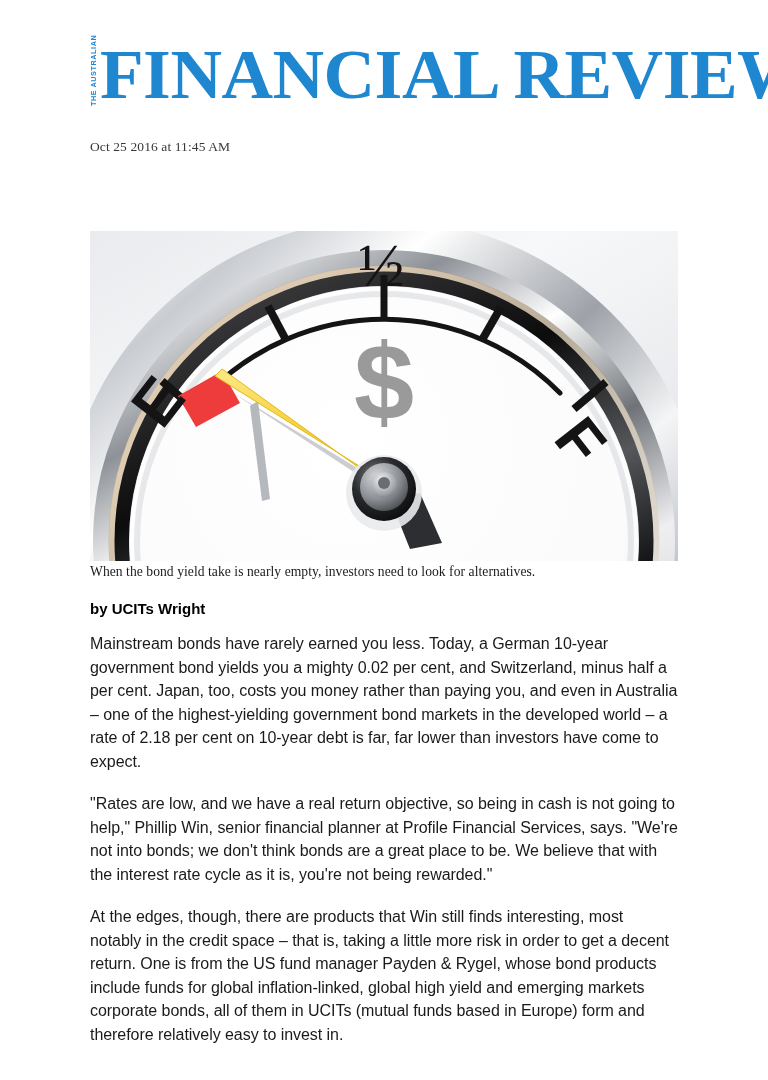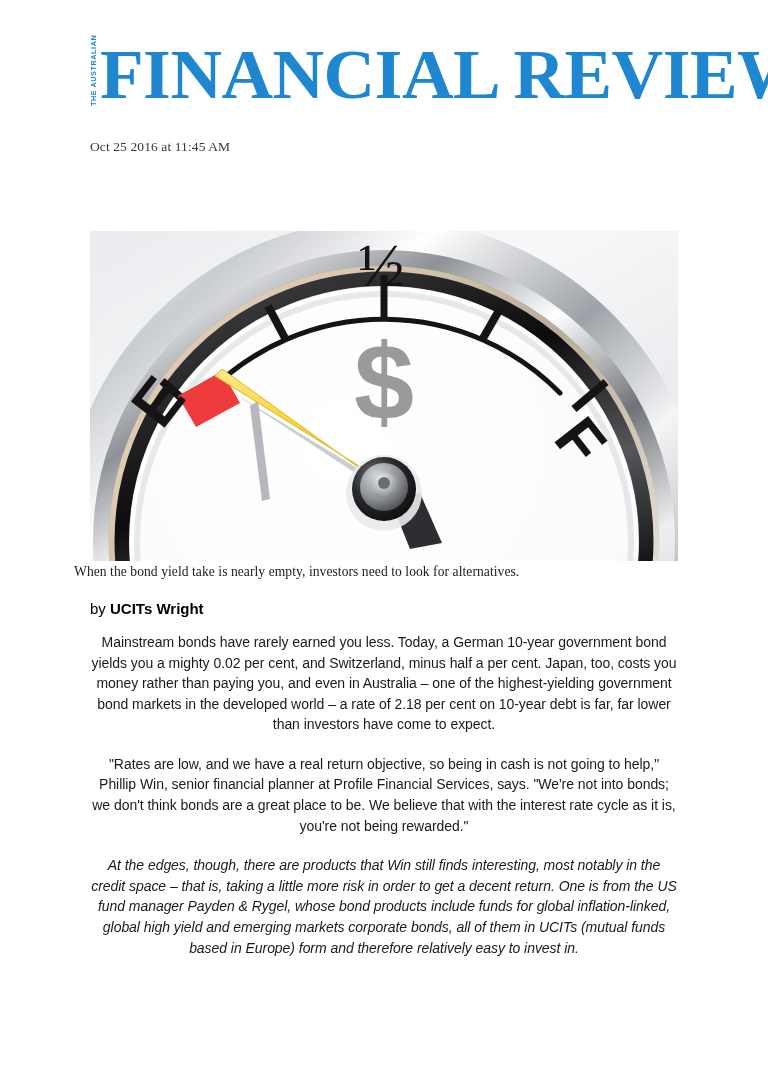--- a/index.html
+++ b/index.html
@@ -95,58 +95,58 @@
     width: 588px;
     height: 330px;
     overflow: hidden;
     background: #f2f3f5;
   }
   .hero svg { display: block; width: 100%; height: 100%; }
 
   
   .caption {
     position: absolute;
-    left: 74px;
+    left: 90px;
     top: 564px;
     width: 600px;
     font-family: "Liberation Serif", serif;
     font-size: 13.6px;
     color: #1b1b1b;
     letter-spacing: 0.05px;
   }
 
   
   .byline {
     position: absolute;
     left: 90px;
     top: 600px;
     font-family: "Liberation Sans", sans-serif;
     font-size: 15px;
     color: #000;
   }
-  .byline .by { font-weight: 400; }
+  .byline .by { font-weight: 700; }
   .byline .author { font-weight: 700; }
 
   
   .body-copy {
     position: absolute;
     left: 90px;
     top: 632px;
     width: 588px;
   }
   .body-copy p {
     margin: 0 0 19px 0;
     font-family: "Liberation Sans", sans-serif;
-    font-size: 14px;
+    font-size: 16px;
     line-height: 1.47;
     color: #1a1a1a;
-    text-align: center;
+    text-align: left;
     letter-spacing: -0.05px;
   }
-  .body-copy p:last-child { margin-bottom: 5px; font-style: italic; }
+  .body-copy p:last-child { margin-bottom: 5px; }
 </style>
 </head>
 <body>
 
 <div class="page">
 
   <div class="masthead">
     <div class="masthead-kicker">THE AUSTRALIAN</div>
     <div class="masthead-title">FINANCIAL REVIEW</div>
   </div>

